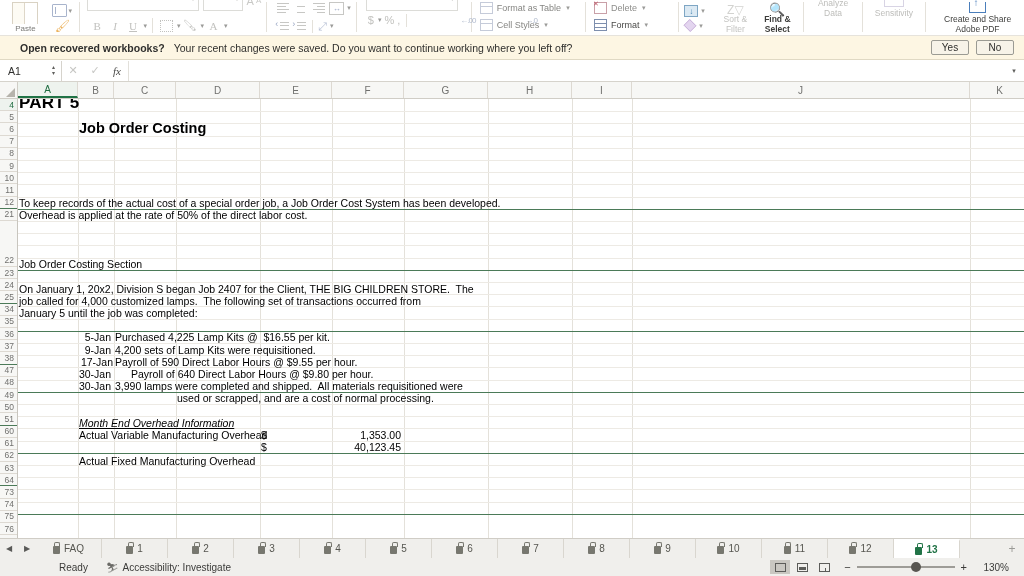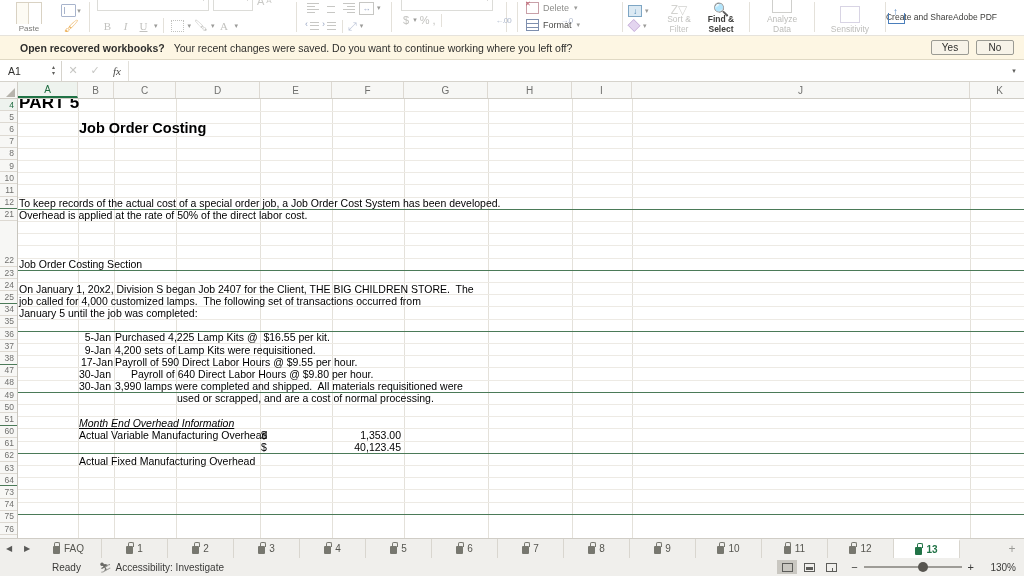--- a/index.html
+++ b/index.html
@@ -113,24 +113,24 @@
   .sum-ico:after{ content:"↓"; position:absolute; inset:0; font-size:8px; color:#3f7fae; text-align:center; line-height:11px; }
   .clr-ico { width:12px; height:11px; background:#e3d5ef; transform: rotate(45deg) scale(.8); border:1px solid #c3aad6; }
   .ed-btn { width:42px; display:flex; flex-direction:column; align-items:center; justify-content:flex-end; padding-bottom:1px; }
   .ed-txt { font-size:8.5px; line-height:10px; text-align:center; }
   .ed-txt.dim { color:#c3c3c0; }
   .ed-txt.on { color:#3c3c3a; font-weight:600; }
   .sort-gl { font-size:12px; color:#d3d3d0; line-height:12px; margin-bottom:-2px; }
   .find-gl { font-size:13px; color:#8f8f8c; line-height:13px; margin-bottom:-2px; }
 
   
-  .big-grp { width: 54px; flex-direction:column; align-items:center; justify-content:flex-end; padding-bottom:1px; }
+  .big-grp { width: 54px; flex-direction:column; align-items:center; justify-content:flex-end; padding-bottom:17px; }
   .big-ico { width:20px; height:17px; border:1.3px solid #cfcfcc; margin-bottom:1px; }
   .big-txt { font-size:8.5px; line-height:10px; color:#bdbdba; text-align:center; }
-  .adobe-grp { width: 106px; align-items:center; justify-content:flex-end; padding-bottom:1px; }
+  .adobe-grp { width: 106px; flex-direction:column; align-items:center; justify-content:flex-end; padding-bottom:1px; }
   .adobe-ico { width:22px; height:16px; position:relative; margin-bottom:1px; }
   .adobe-ico i { position:absolute; left:2px; bottom:0; width:17px; height:11px; border:1.4px solid #4a7ebb; border-top:none; }
   .adobe-ico:after{ content:"↑"; position:absolute; left:7px; top:-2px; font-size:10px; color:#4a7ebb; }
   .adobe-txt { font-size:8.5px; line-height:10px; color:#3c3c3a; text-align:center; white-space:nowrap; }
 
   
   .msgbar {
     height: 24px; flex: 0 0 24px;
     background: #fdf6e3; border-bottom: 1px solid #e0d9c4;
     display: flex; align-items: center; padding: 0 10px 0 20px;
@@ -223,21 +223,21 @@
     border: 1.2px solid #77776f; border-bottom:none; border-radius: 2px 2px 0 0;
   }
   .tab.active .lock { background:#217346; }
   .tab.active .lock:before { border-color:#217346; }
   .tab-add { width: 24px; display:flex; align-items:center; justify-content:center; font-size:12px; color:#9a9a96; }
 
   
   .status {
     height: 18px; flex: 0 0 18px; background: #f0efec;
     display: flex; align-items: center; font-size: 10px; color: #3b3b39;
-    padding: 0 8px;
+    padding: 0 15px;
   }
   .st-ready { margin-left: 44px; }
   .st-acc { margin-left: 18px; display:flex; align-items:center; gap:4px; }
   .acc-ico { font-size:10px; color:#6a6a66; }
   .st-spacer { flex: 1; }
   .vbtn { width: 20px; height: 14px; display:flex; align-items:center; justify-content:center; margin-right:2px; }
   .vbtn.on { background: #c9c7c1; }
   .vb-grid { width:11px; height:9px; border:1px solid #5c5c59; }
   .vb-page { width:11px; height:9px; border:1px solid #5c5c59; position:relative; }
   .vb-page:after{ content:""; position:absolute; left:1px; right:1px; top:3px; bottom:1px; background:#5c5c59; }
@@ -348,20 +348,32 @@
         <span class="cv">▾</span>
         <span class="nsym">%</span>
         <span class="nsym">,</span>
         <div class="rsep" style="margin:0 3px;height:13px"></div>
         <span class="dec-ico">←.00</span>
         <span class="dec-ico">→.0</span>
       </div>
     </div>
     <div class="rsep"></div>
 
+    <div class="rgroup sty-grp">
+      <div class="sty-row">
+        <span class="sty-ico"></span>
+        <span class="sty-lbl">Format as Table</span>
+        <span class="cv">▾</span>
+      </div>
+      <div class="sty-row">
+        <span class="sty-ico"></span>
+        <span class="sty-lbl">Cell Styles</span>
+        <span class="cv">▾</span>
+      </div>
+    </div>
     <div class="rsep"></div>
 
     <div class="rgroup cells-grp">
       <div class="cell-row">
         <span class="del-ico"></span>
         <span class="cell-lbl" style="color:#8e8e8b">Delete</span>
         <span class="cv">▾</span>
       </div>
       <div class="cell-row">
         <span class="fmt-ico"></span>

